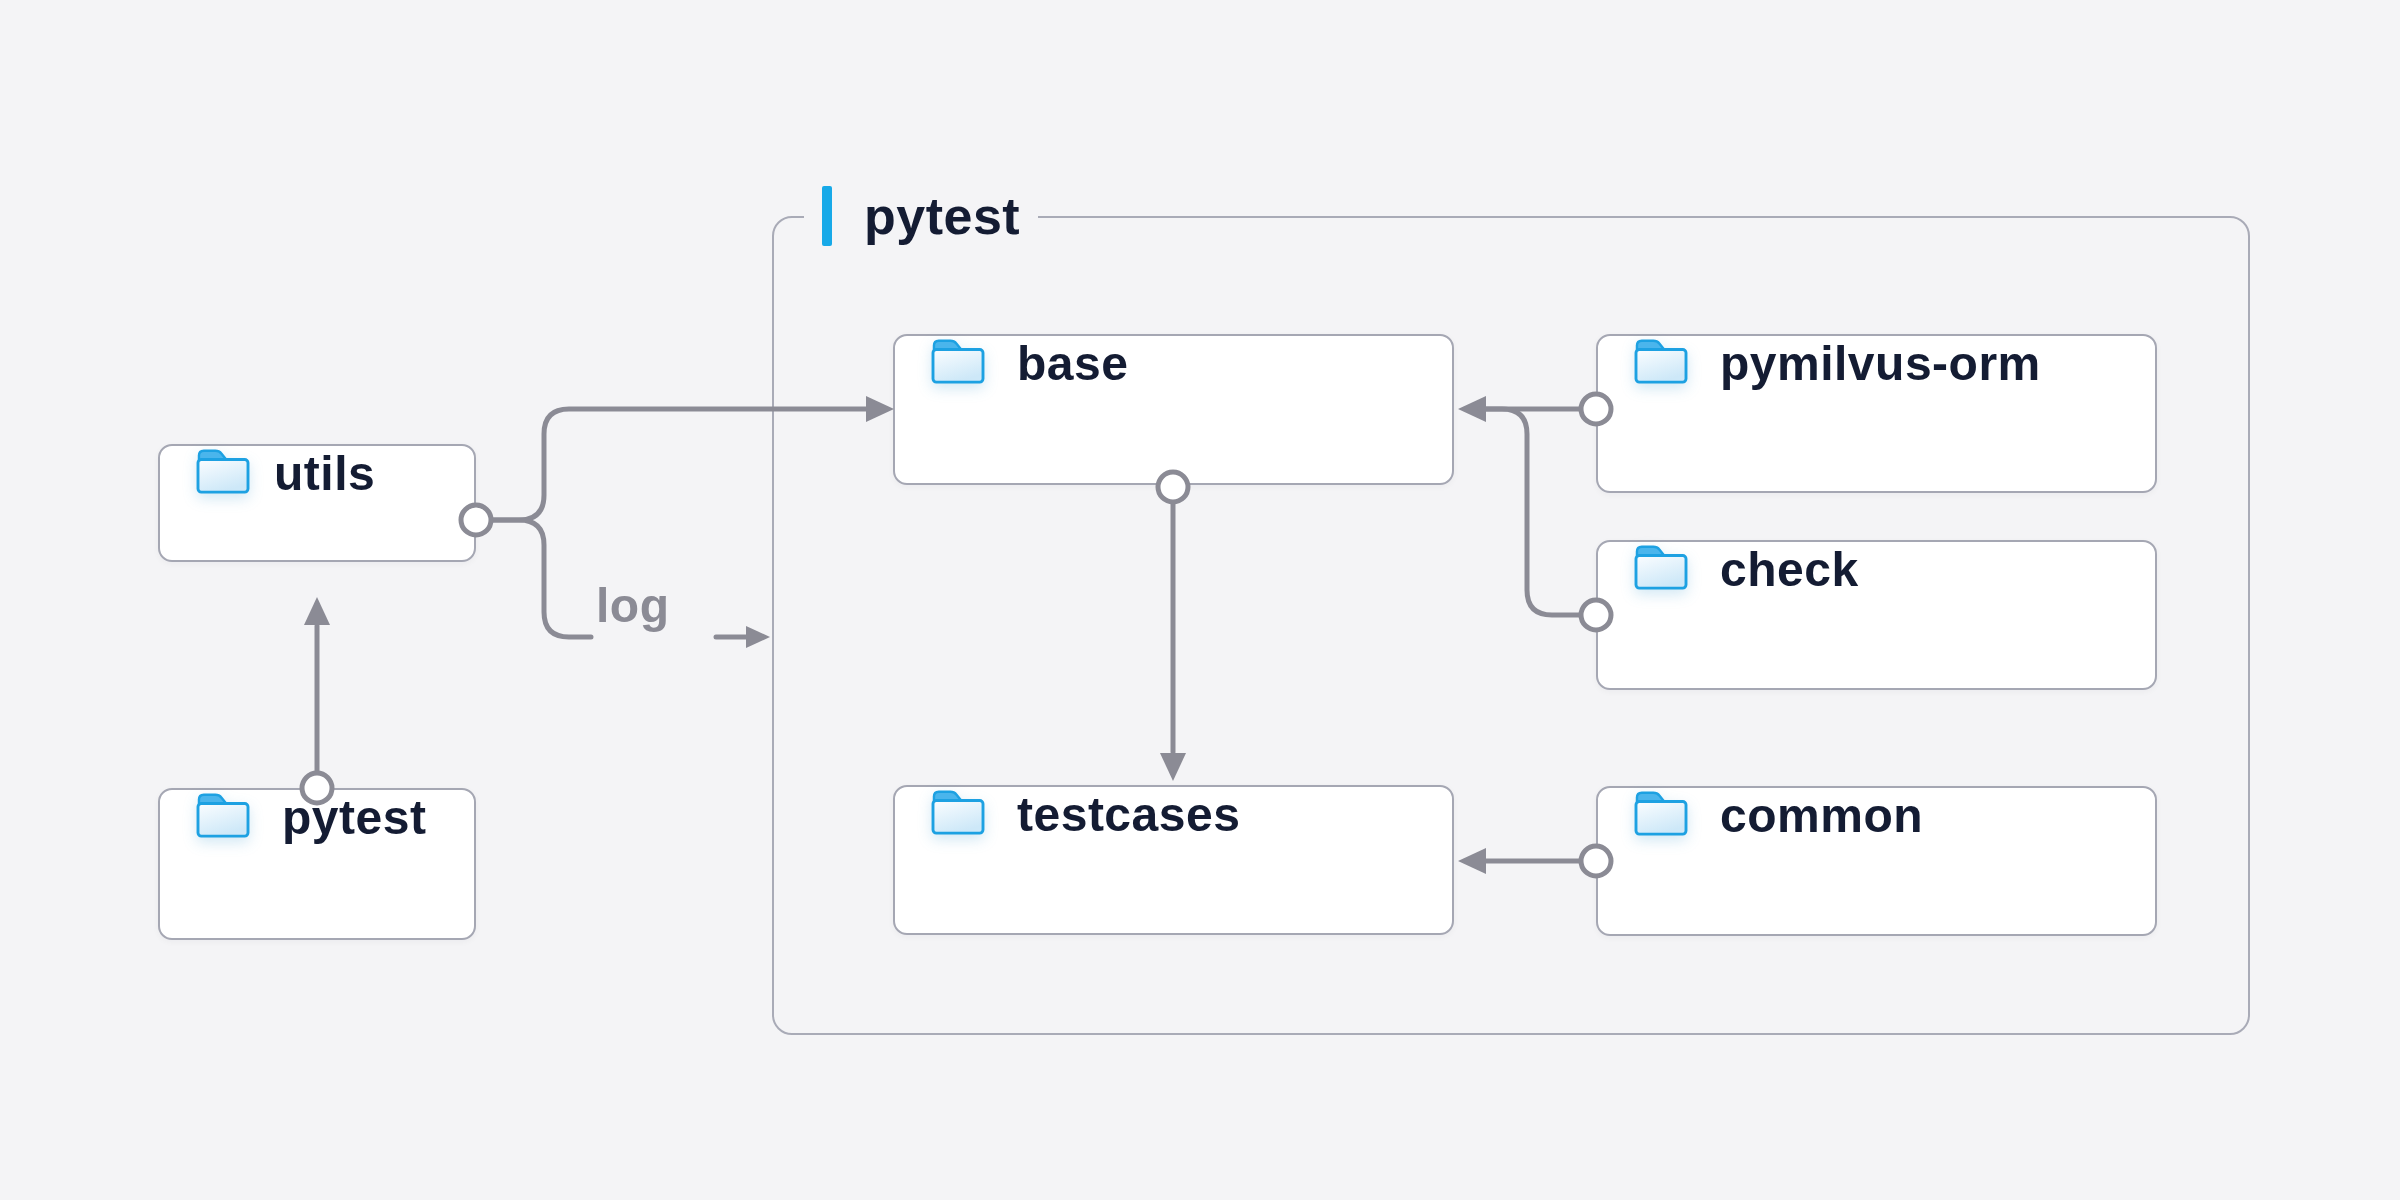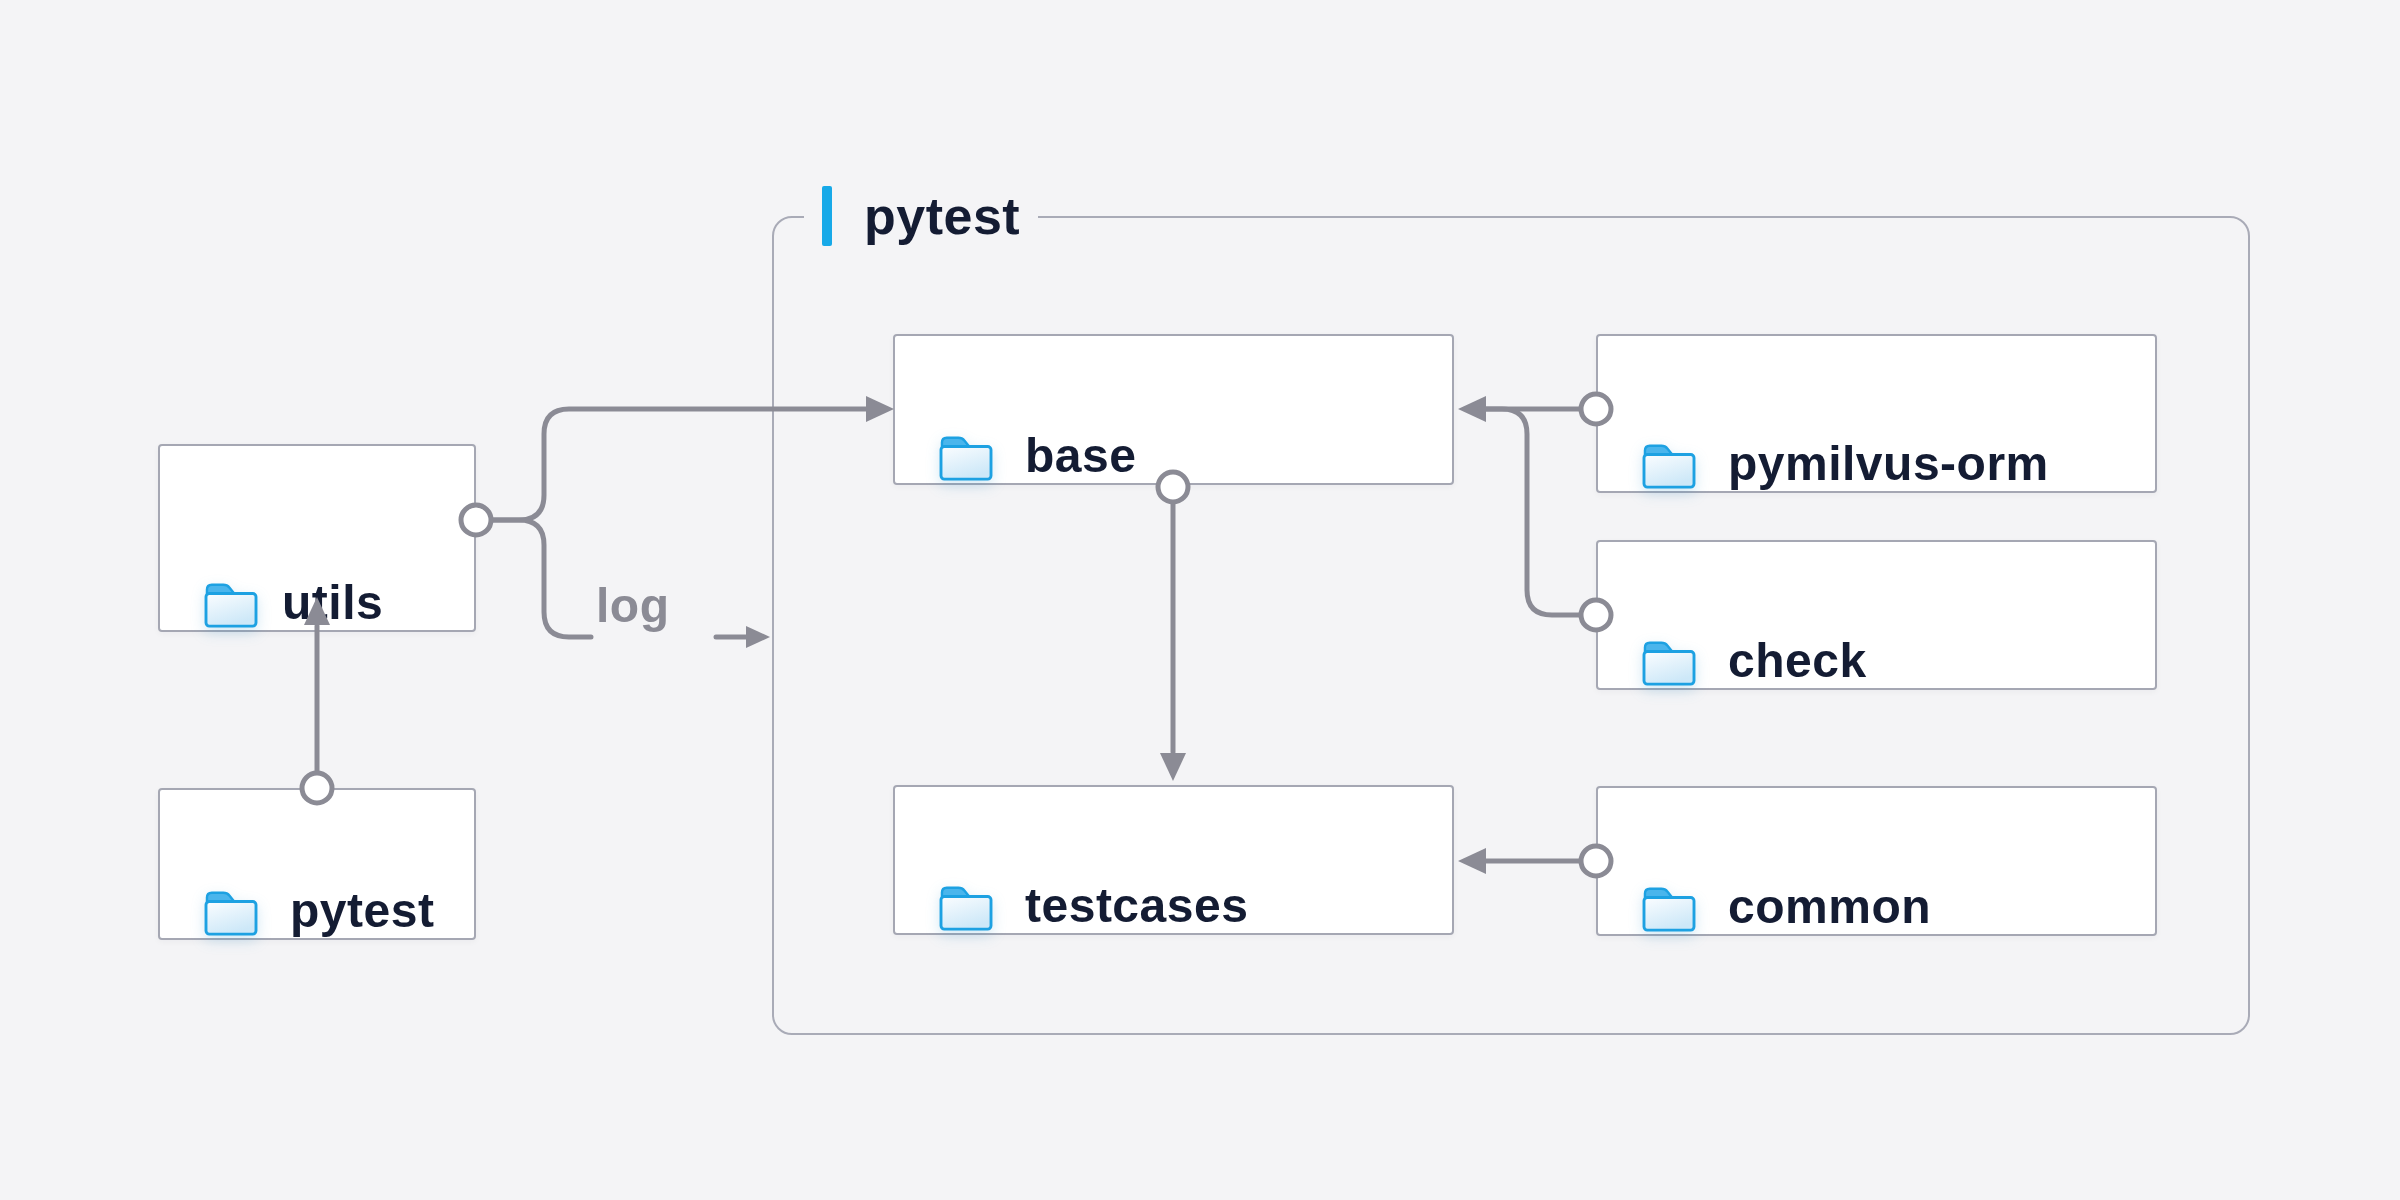--- a/index.html
+++ b/index.html
@@ -43,24 +43,24 @@
     font-size: 52px;
     font-weight: 600;
     color: #141c33;
     letter-spacing: 0.5px;
   }
   
   .node {
     position: absolute;
     background: #ffffff;
     border: 2px solid #a5a7b3;
-    border-radius: 4px;
+    border-radius: 14px;
     display: flex;
-    align-items: flex-end;
-    padding-left: 40px;
+    align-items: flex-start;
+    padding-left: 32px;
     gap: 28px;
     box-sizing: border-box;
     box-shadow: 0 2px 6px rgba(20,28,51,0.04);
     z-index: 2;
   }
   .node .label {
     font-size: 48px;
     font-weight: 600;
     color: #141c33;
     letter-spacing: 0.5px;
@@ -101,21 +101,21 @@
     z-index: 3;
   }
 </style>
 </head>
 <body>
 
 <div class="stage">
 
   <div class="group-box"></div>
 
-  <div class="node" style="left:158px; top:444px; width:318px; height:188px;gap:20px;">
+  <div class="node" style="left:158px; top:444px; width:318px; height:118px;gap:20px;">
     <svg class="folder" viewBox="0 0 64 52">
       <defs>
         <linearGradient id="folderGrad" x1="0" y1="0" x2="0.45" y2="1">
           <stop offset="0" stop-color="#fbfdff"></stop>
           <stop offset="1" stop-color="#cde8f8"></stop>
         </linearGradient>
       </defs>
       <path d="M7 18 V10 q0 -5 5 -5 h12 q4 0 6.5 3 l6.5 8 z" fill="#4ab5ec" stroke="#1da1e2" stroke-width="2.5" stroke-linejoin="round"></path>
       <rect x="6" y="14" width="52" height="34" rx="3.5" fill="url(#folderGrad)" stroke="#1da1e2" stroke-width="3" stroke-linejoin="round"></rect>
     </svg>

